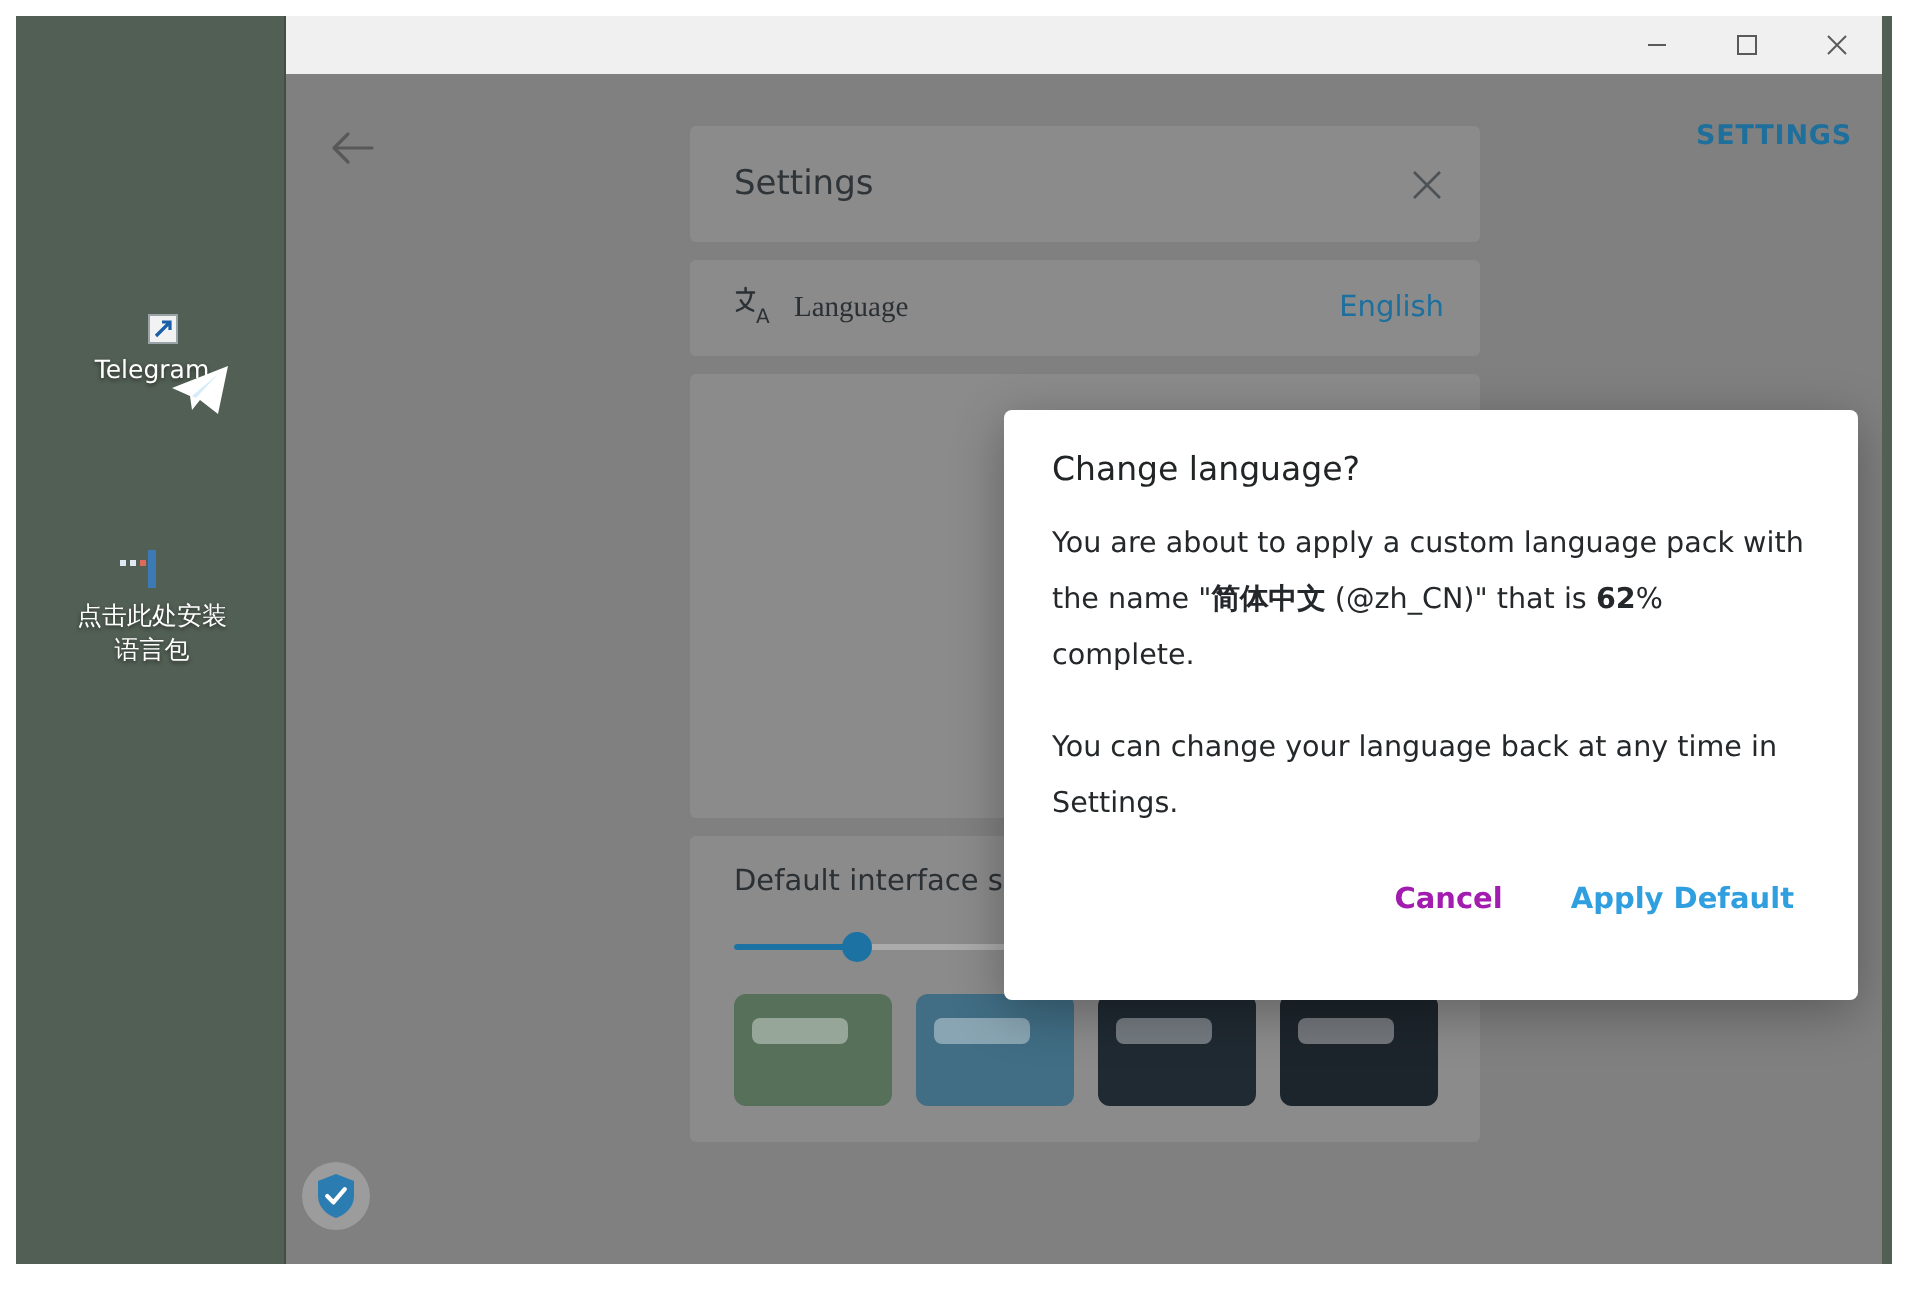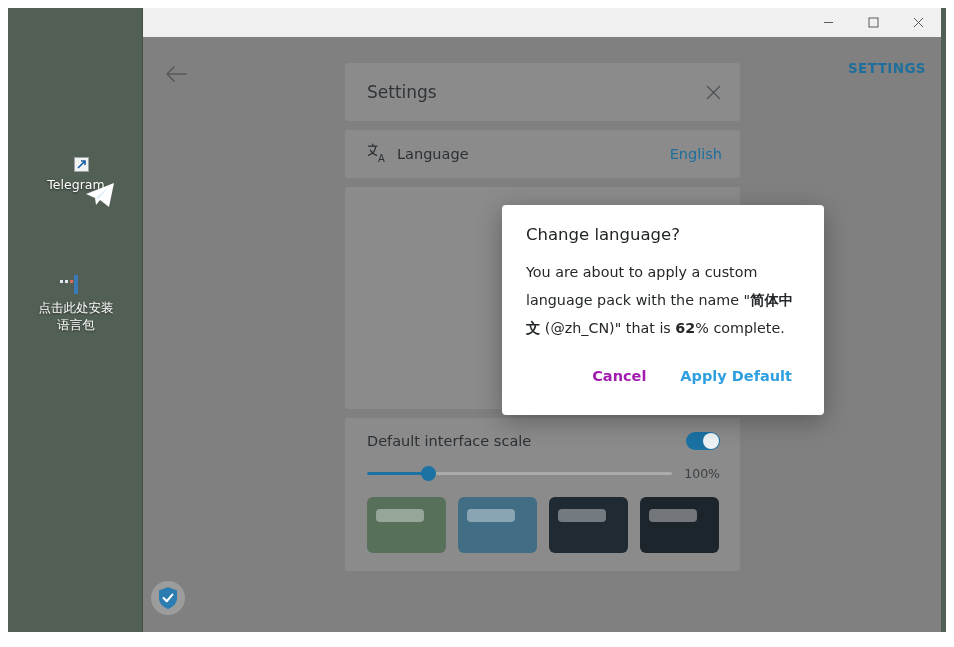--- a/index.html
+++ b/index.html
@@ -210,20 +210,21 @@
     width: 30px;
     flex: 0 0 30px;
     font-size: 16px;
     color: #2b3034;
     line-height: 1;
   }
   .s-row .lbl {
     flex: 1;
     font-size: 14.5px;
     color: #2b3034;
+    font-family: Liberation Serif, serif;
   }
   .s-row .val {
     font-size: 14.5px;
     color: #1d6f9e;
   }
 
   .s-block {
     padding: 14px 20px 10px 22px;
   }
   .s-block-head {
@@ -299,25 +300,25 @@
     height: 13px;
     border-radius: 4px;
     background: rgba(255,255,255,0.38);
   }
 
   
   #dialog {
     position: absolute;
     left: 359px;
     top: 197px;
-    width: 322px;
+    width: 427px;
     background: #ffffff;
     border-radius: 4px;
     box-shadow: 0 6px 26px rgba(0,0,0,0.30);
-    padding: 20px 22px 21px 24px;
+    padding: 20px 22px 32px 24px;
     box-sizing: border-box;
   }
   #dlg-title {
     font-size: 16.5px;
     color: #222526;
     margin: 0 0 14px 0;
     font-weight: 400;
   }
   .dlg-p {
     font-size: 14.3px;
@@ -485,20 +486,21 @@
       </div>
 
     </div>
 
     <div id="dialog">
       <h2 id="dlg-title">Change language?</h2>
 
       <p class="dlg-p"><span>You are about to apply a custom language pack with the name "</span><b>简体中文</b><span> (@zh_CN)" that is </span><b>62</b><span>% complete.</span></p>
 
 
+      <p class="dlg-p">You can change your language back at any time in Settings.</p>
 
       <div class="dlg-actions">
         <button class="dlg-btn" style="color: #a21caf;">Cancel</button>
         <button class="dlg-btn" style="color: rgb(47, 159, 224);">Apply Default</button>
       </div>
     </div>
 
   </div>
 </div>
 

